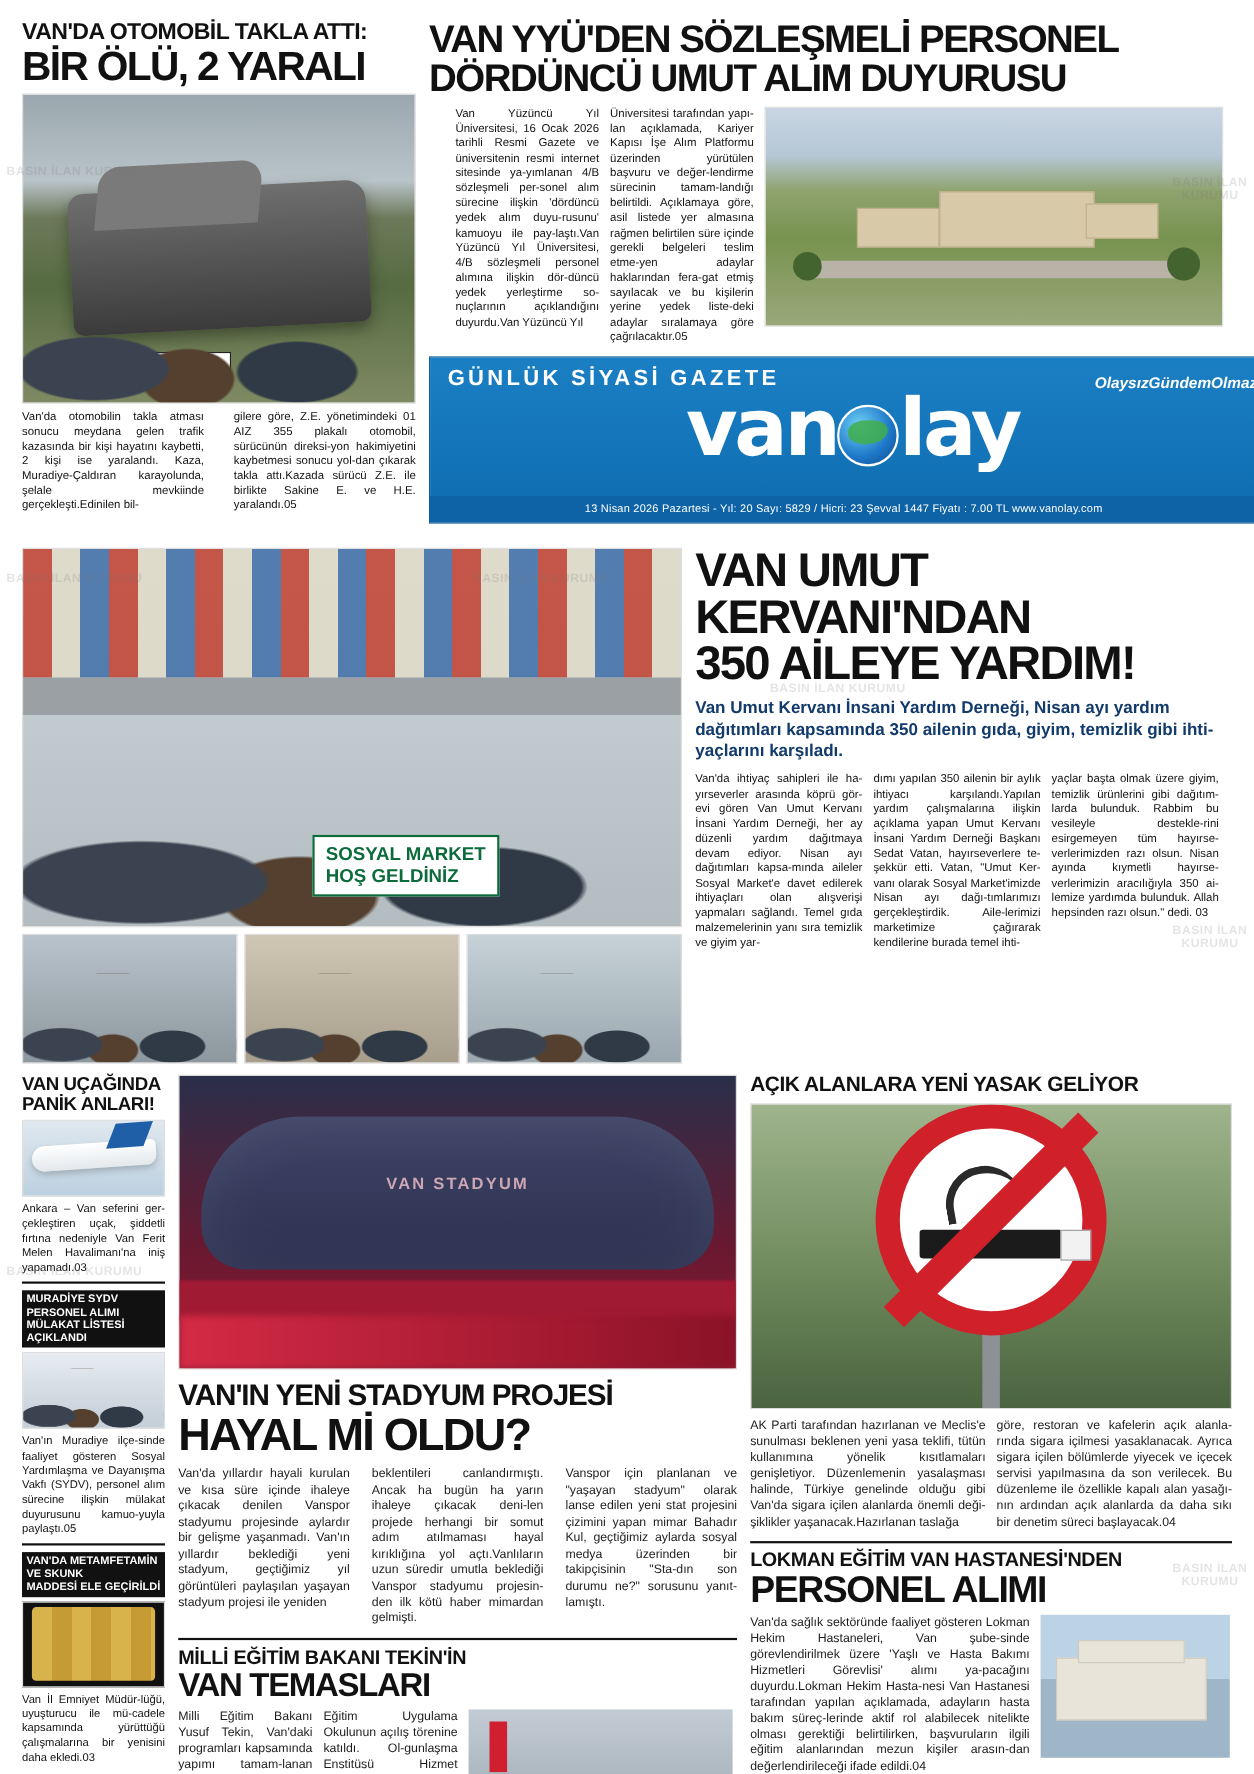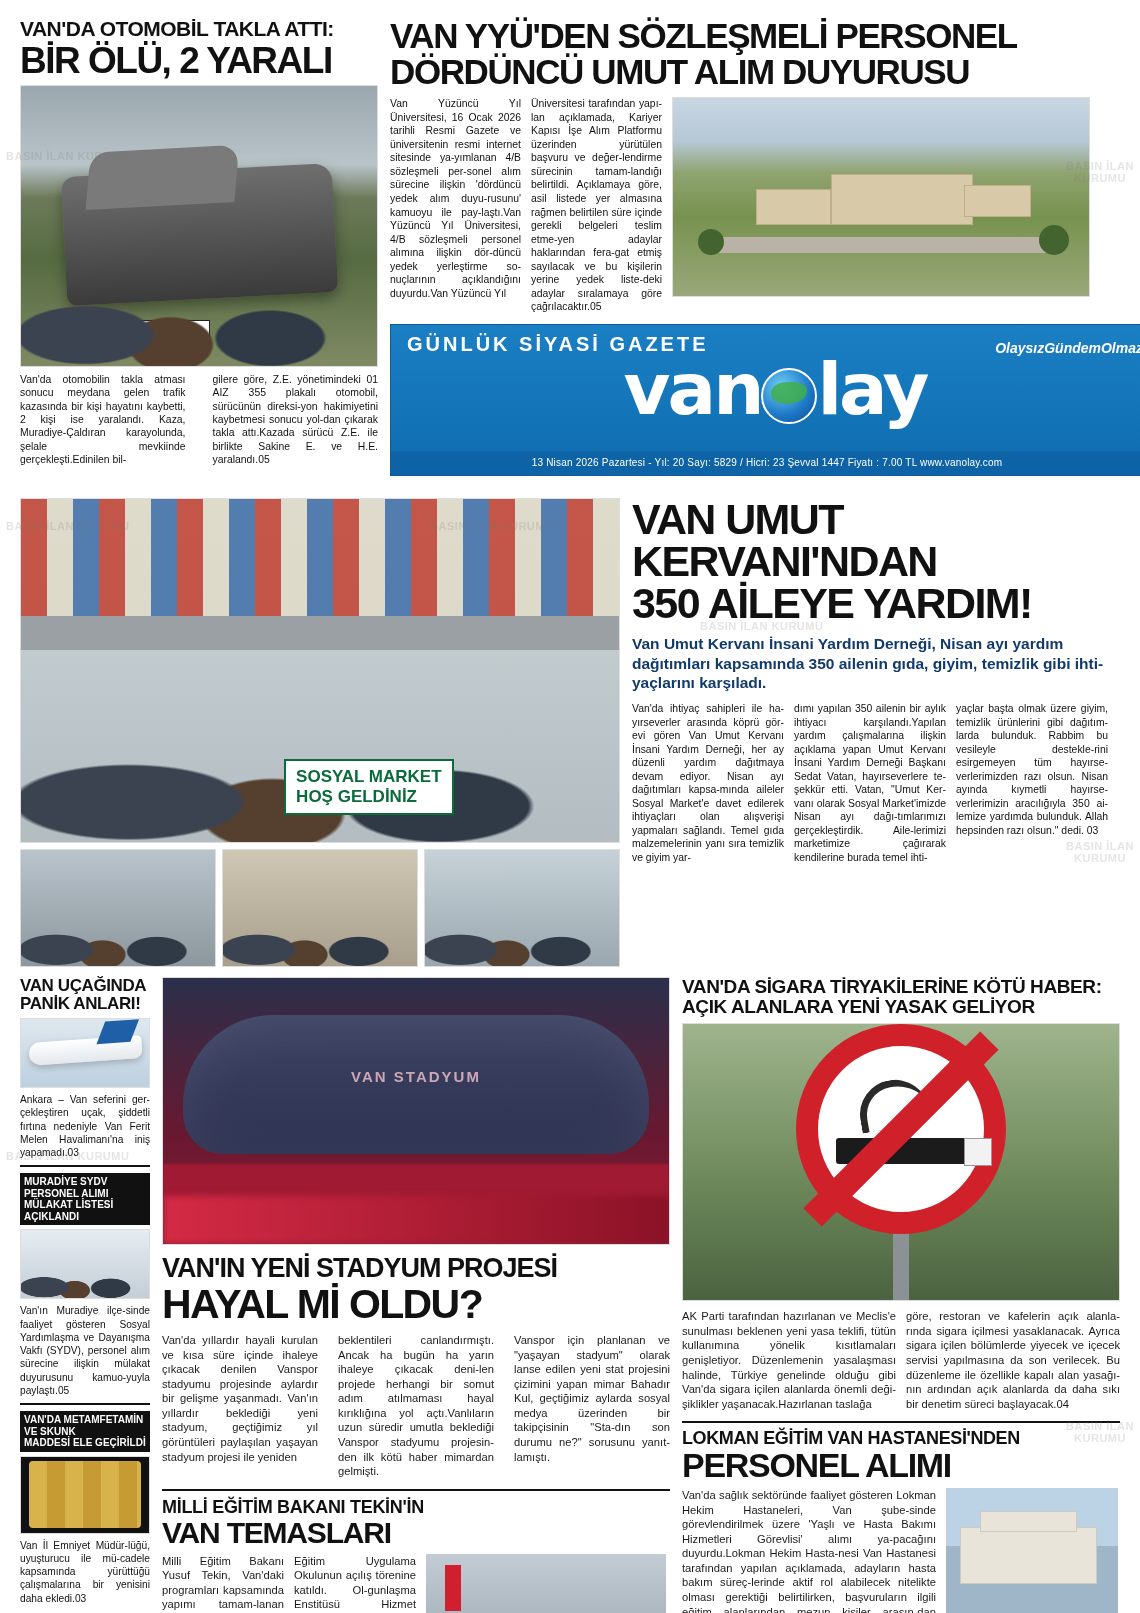--- a/index.html
+++ b/index.html
@@ -22,21 +22,21 @@
   .toprow { display:flex; gap:12px; height:470px; }
   .top-left { width:358px; }
   .top-right { width:722px; }
 
   .tl-head1 { font-size:21px; font-weight:bold; letter-spacing:-0.5px; line-height:1.05; }
   .tl-head2 { font-size:37px; font-weight:bold; letter-spacing:-1.5px; line-height:1.0; margin-top:2px; }
   .tl-photo { height:282px; margin-top:6px; border:1px solid #ddd; position:relative; overflow:hidden;
      background:linear-gradient(#9aa7ae 0%, #b9c4c9 28%, #6d7a5a 40%, #566b42 62%, #7f8a63 100%); }
 
   .tr-head { font-size:35px; font-weight:bold; letter-spacing:-1.4px; line-height:1.02; }
-  .tr-body { margin-top:8px; display:flex; gap:10px; }
+  .tr-body { margin-top:8px; display:flex; gap:10px;margin-left:24px; }
   .tr-col { width:131px; font-size:10.4px; line-height:1.3; text-align:justify; }
   .tr-photo { width:418px; height:200px; border:1px solid #ddd; overflow:hidden; position:relative;
       background:linear-gradient(#c9d6e2 0%, #b6c7d6 22%, #8fa36f 38%, #77924f 60%, #9aa87a 100%); }
 
   
   .masthead { position:relative; width:770px; height:152px; margin-top:10px;
     background:linear-gradient(#1b7fc4, #0e6cb0); border:1px solid #0a5e9c; overflow:hidden; }
   .mh-top { display:flex; align-items:flex-end; justify-content:space-between; padding:8px 16px 0 16px; }
   .mh-gunluk { color:#fff; font-size:20px; font-weight:bold; letter-spacing:3px; }
   .mh-slogan { color:#fff; font-size:14px; font-weight:bold; font-style:italic; }
@@ -288,21 +288,20 @@
         <div class="body-text" style="width:122px">Milli Eğitim Bakanı Yusuf Tekin, Van'daki programları kapsamında yapımı tamam-lanan Van Olgunlaşma Ensti-tüsü Hizmet Binasının açılışını gerçekleştirdi, Özel Eğitim Meslek Lisesi ve Özel</div>
         <div class="body-text" style="width:122px">Eğitim Uygulama Okulunun açılış törenine katıldı. Ol-gunlaşma Enstitüsü Hizmet Binasını gezerek görevliler-den bilgi alan Tekin, kadınla-rın hazırladığı yöresel ürünleri inceledi.03</div>
         <div class="photo" style="width:240px;height:112px;background:linear-gradient(#c3ccd4,#9aa6af)">
           <div style="position:absolute;left:8%;top:10%;width:16px;height:46px;background:#d02030"></div>
           <div class="p-people" style="height:66%"></div>
         </div>
       </div>
     </div>
 
     <div class="sec3-right">
-      <div class="smoke-head">VAN'DA SİGARA TİRYAKİLERİNE KÖTÜ HABER:</div>
       <div class="smoke-head l2">AÇIK ALANLARA YENİ YASAK GELİYOR</div>
       <div class="smoke-photo">
         <div class="pole"></div>
         <div class="noSmoke">
           <div class="smk"></div>
           <div class="cig"></div>
         </div>
         <div class="slash"></div>
       </div>
       <div class="cols2" style="margin-top:8px">

